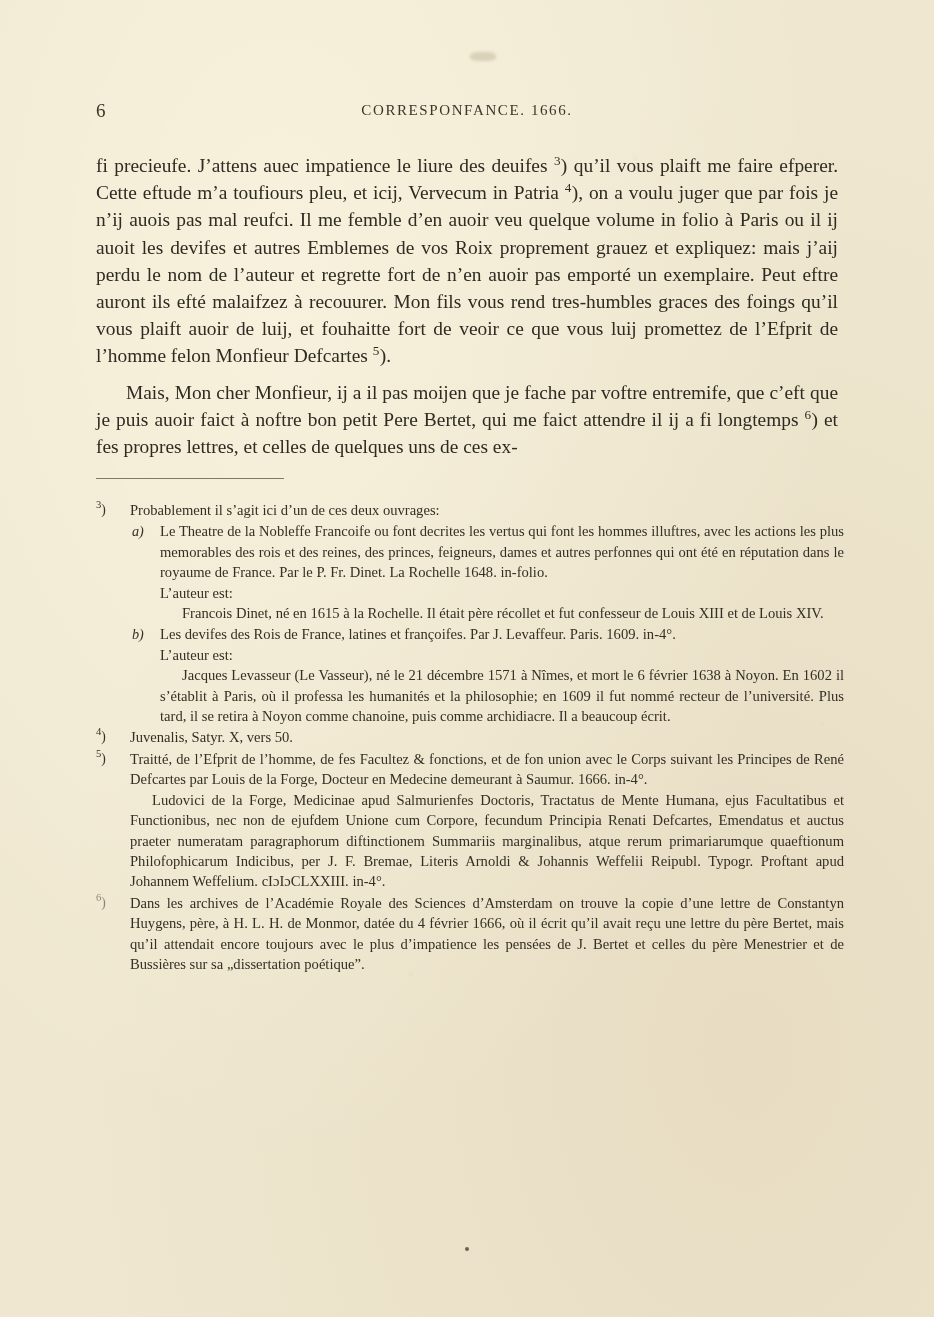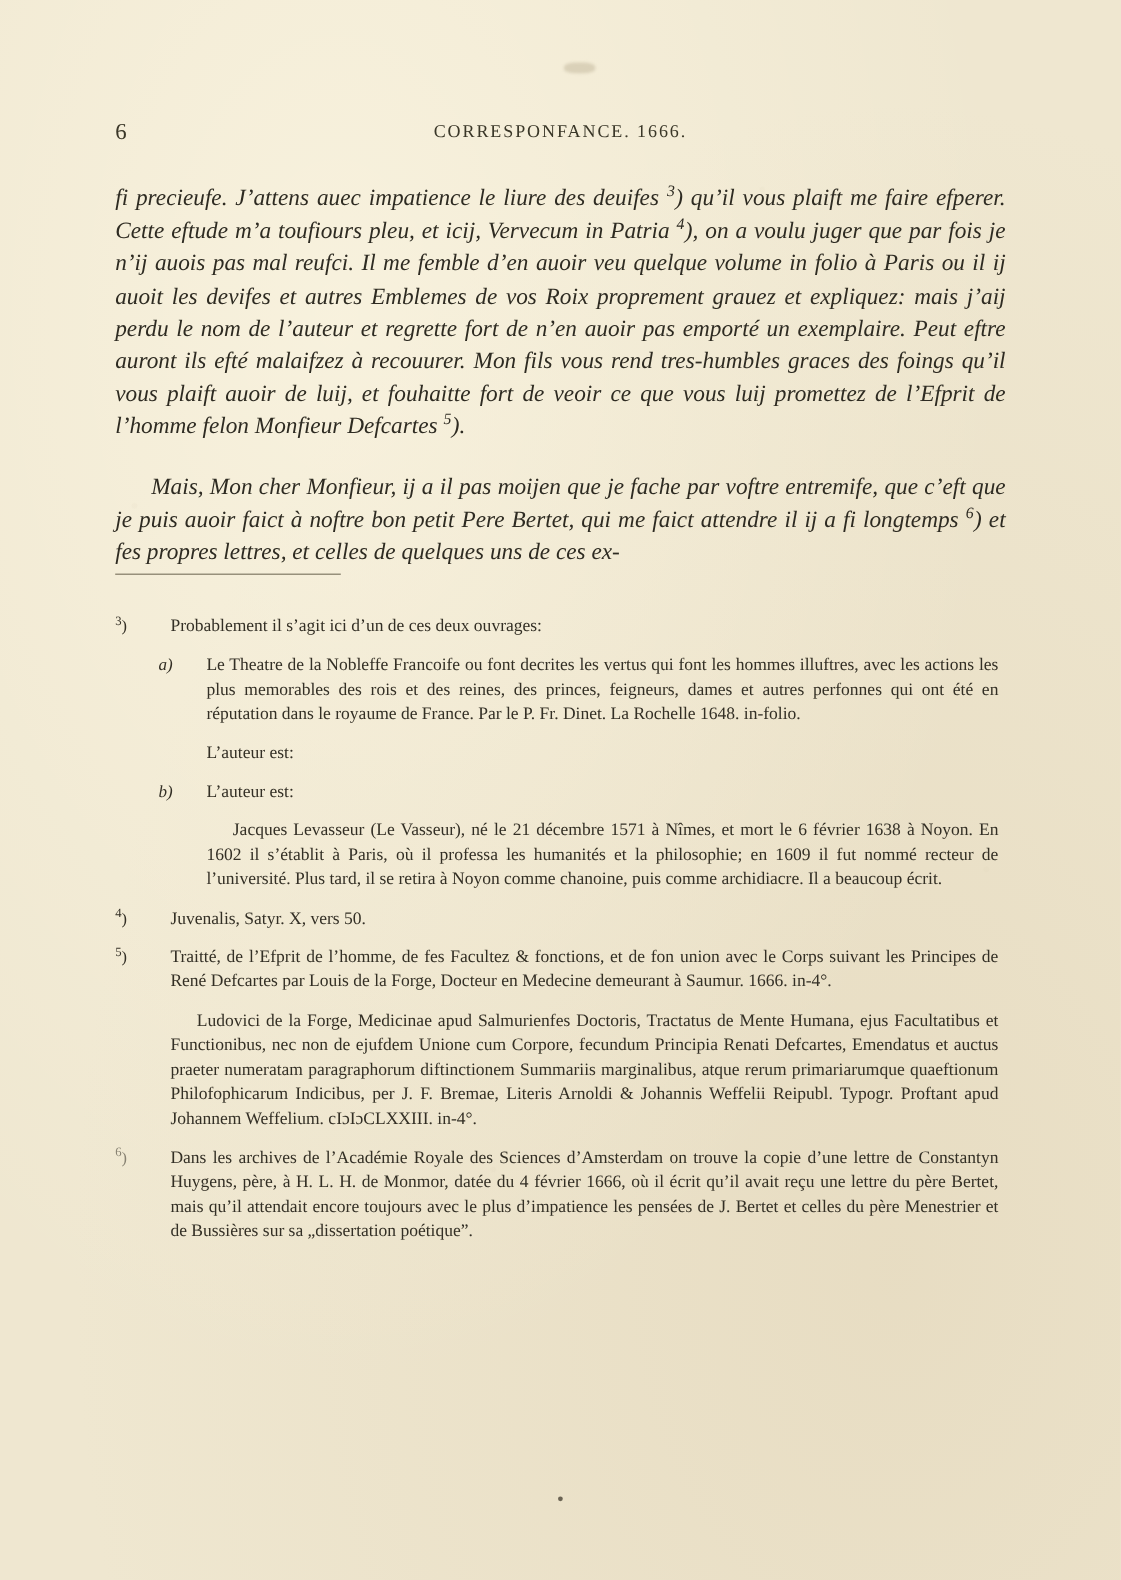--- a/index.html
+++ b/index.html
@@ -70,24 +70,23 @@
     left: 96px;
     width: 742px;
     font-size: 19.4px;
     line-height: 27.2px;
     text-align: justify;
     text-justify: inter-word;
     color: #2e2b22;
   }
   .body-block p {
     margin: 0;
-    font-style: italic;
   }
   .body-block p + p {
-    margin-top: 23px;
+    margin-top: 9px;
   }
   .indent {
     text-indent: 30px;
   }
   sup.note {
     font-size: 0.68em;
     vertical-align: super;
     line-height: 0;
     letter-spacing: 0.3px;
   }
@@ -125,21 +124,21 @@
     width: 26px;
     text-align: left;
     font-size: 13.6px;
   }
   .fn-marker sup {
     font-size: 0.78em;
     vertical-align: super;
     line-height: 0;
   }
   .fn-body p {
-    margin: 12px;
+    margin: 0;
   }
   .sub {
     position: relative;
     padding-left: 30px;
     margin-top: 1px;
   }
   .sub-marker {
     position: absolute;
     left: 2px;
     top: 0;
@@ -195,23 +194,25 @@
 
   <div class="footnotes" id="footnotes">
       <div class="fn">
         <div class="fn-marker"><sup>3</sup>)</div>
         <div class="fn-body">
           <p>Probablement il s’agit ici d’un de ces deux ouvrages:</p>
           <div class="sub">
             <span class="sub-marker"><span>a</span>)</span>
             <p>Le Theatre de la Nobleffe Francoife ou font decrites les vertus qui font les hommes illuftres, avec les actions les plus memorables des rois et des reines, des princes, feigneurs, dames et autres perfonnes qui ont été en réputation dans le royaume de France. Par le P. Fr. Dinet. La Rochelle 1648. in-folio.</p>
             <p>L’auteur est:</p>
+            <p class="ind">Francois Dinet, né en 1615 à la Rochelle. Il était père récollet et fut confesseur de Louis XIII et de Louis XIV.</p>
           </div>
           <div class="sub">
             <span class="sub-marker"><span>b</span>)</span>
+            <p>Les devifes des Rois de France, latines et françoifes. Par J. Levaffeur. Paris. 1609. in-4°.</p>
             <p>L’auteur est:</p>
             <p class="ind">Jacques Levasseur (Le Vasseur), né le 21 décembre 1571 à Nîmes, et mort le 6 février 1638 à Noyon. En 1602 il s’établit à Paris, où il professa les humanités et la philosophie; en 1609 il fut nommé recteur de l’université. Plus tard, il se retira à Noyon comme chanoine, puis comme archidiacre. Il a beaucoup écrit.</p>
           </div>
         </div>
       </div>
       <div class="fn">
         <div class="fn-marker"><sup>4</sup>)</div>
         <div class="fn-body">
           <p>Juvenalis, Satyr. X, vers 50.</p>
         </div>

